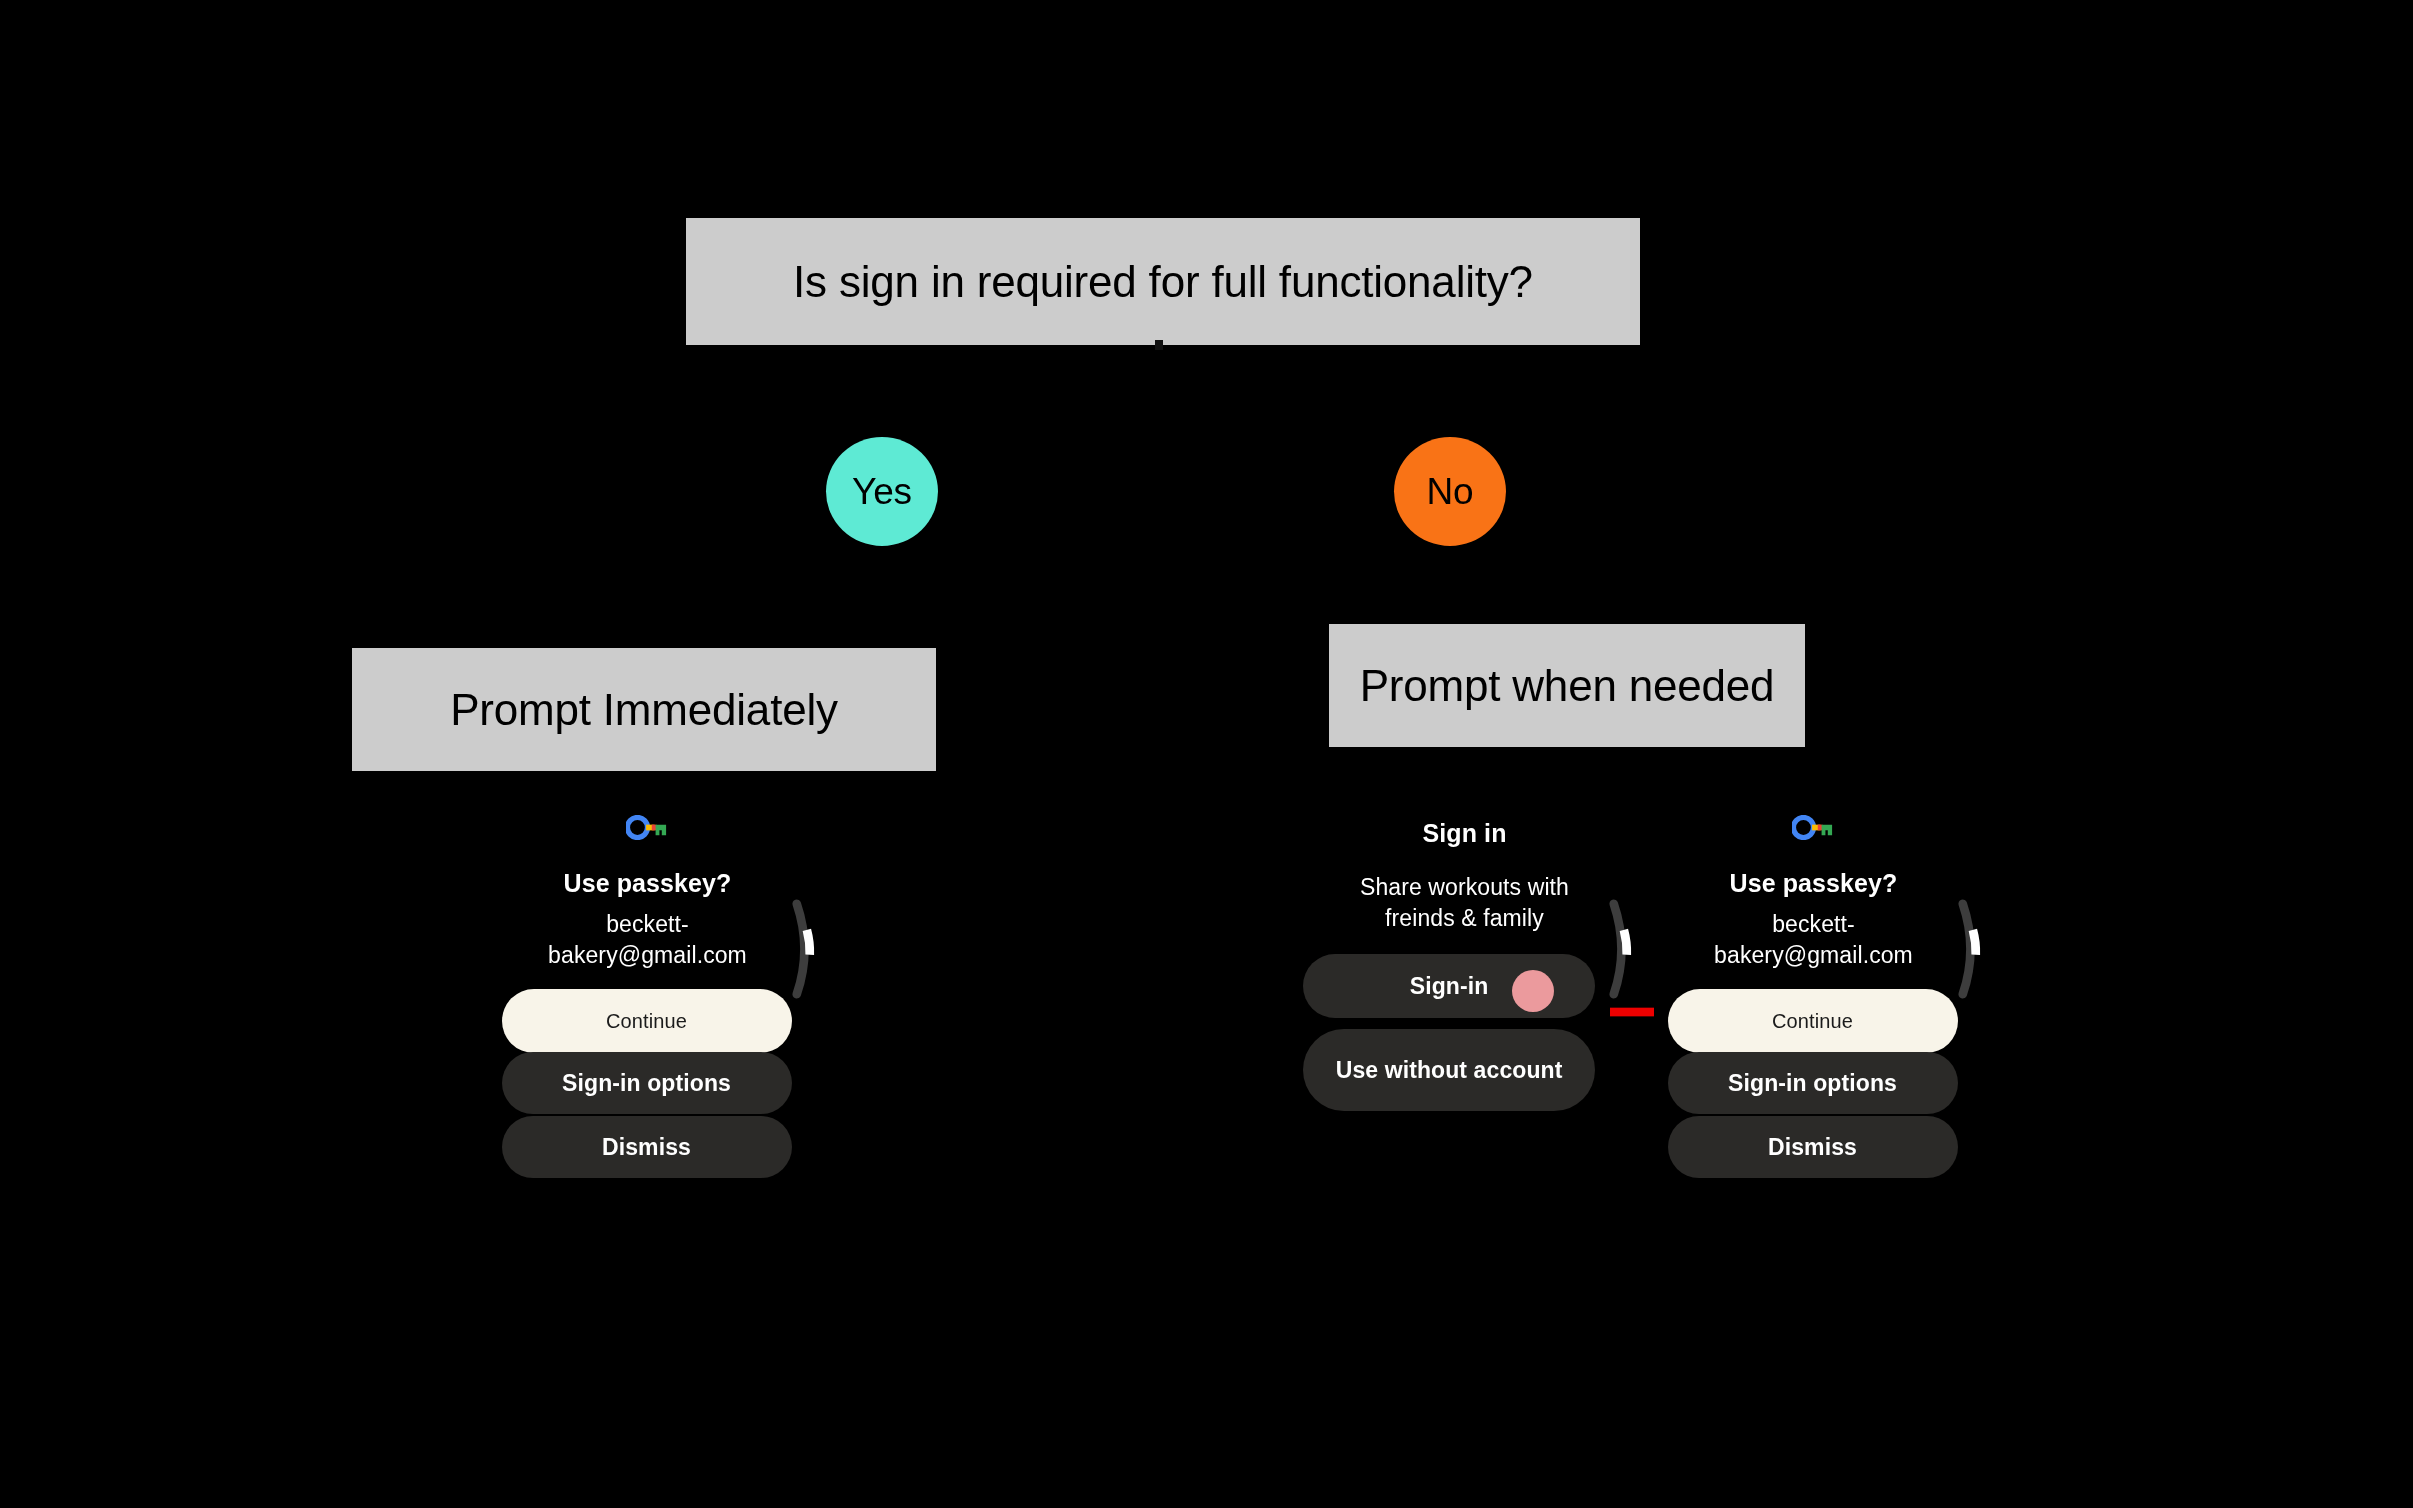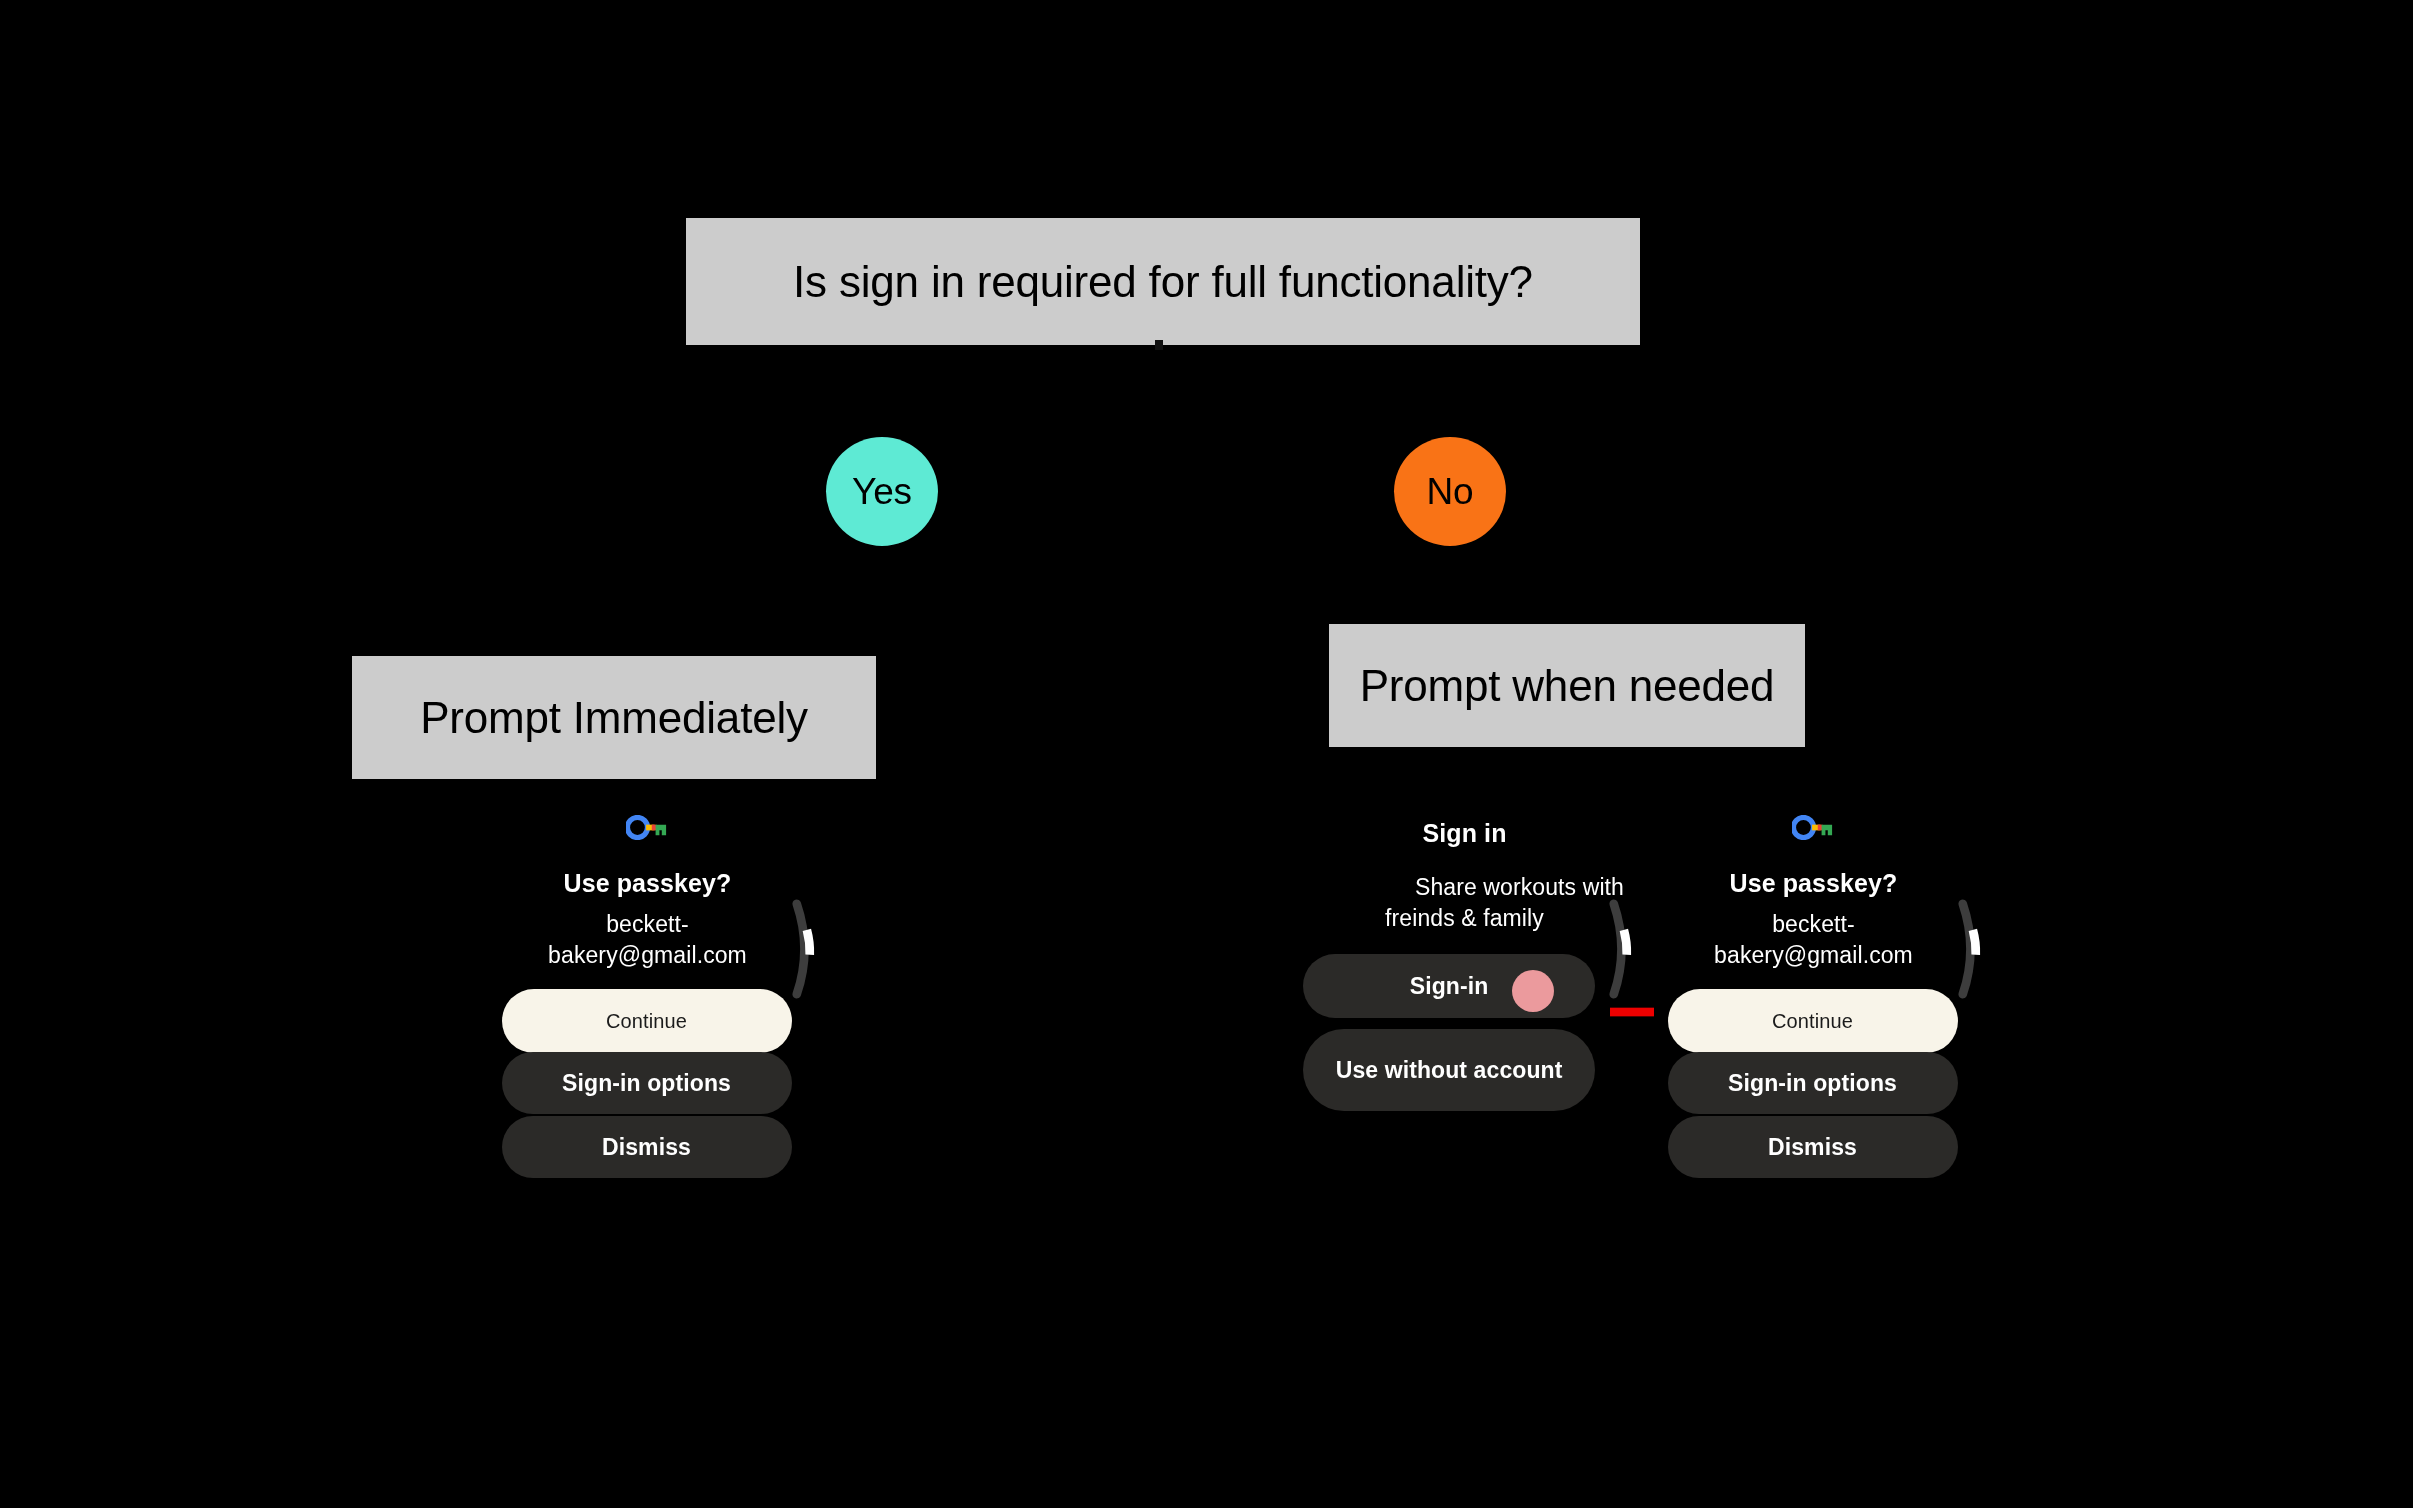--- a/index.html
+++ b/index.html
@@ -31,23 +31,22 @@
     font-weight: 400;
     letter-spacing: -0.2px;
   }
   #box-question {
     left: 686px;  top: 218px;
     width: 954px; height: 127px;
     font-size: 44px;
   }
   #box-prompt-immediately {
     left: 352px; top: 648px;
-    width: 524px; height: 123px;
+    width: 584px; height: 123px;
     font-size: 44px;
-    margin-top: 8px;
   }
   #box-prompt-when-needed {
     left: 1329px; top: 624px;
     width: 476px; height: 123px;
     font-size: 44px;
   }
 
   
   .flow-circle {
     position: absolute;
@@ -188,21 +187,21 @@
 
     <div class="wp-btn secondary" style="left:13.5px; top:243px; width:290px; height:62px;">Sign-in options</div>
 
     <div class="wp-btn secondary" style="left:13.5px; top:307px; width:290px; height:62px;">Dismiss</div>
   </div>
 
   <div class="watch-panel" style="left:1305px; top:809px; width:319px; height:386px;">
 
     <div class="wp-title" style="top:9.7px;">Sign in</div>
 
-    <div class="wp-sub" style="top:63px;text-align:right;">Share workouts with</div>
+    <div class="wp-sub" style="top:63px;">Share workouts with</div>
     <div class="wp-sub" style="top:94px;">freinds &amp; family</div>
 
     <div class="scrollbar" style="left:299px; top:89px;">
       <svg viewBox="0 0 34 106" width="33" height="102">
         <path d="M10 6 Q26 53 10 100" stroke="#3d3d3d" stroke-width="9" fill="none" stroke-linecap="round"></path>
         <path d="M20.5 33 Q24 46 23.5 59" stroke="#ffffff" stroke-width="9" fill="none" stroke-linecap="butt"></path>
       </svg>
     </div>
 
     <div class="wp-btn secondary" style="left:-1.9px; top:145px; width:292px; height:64px;">Sign-in</div>

